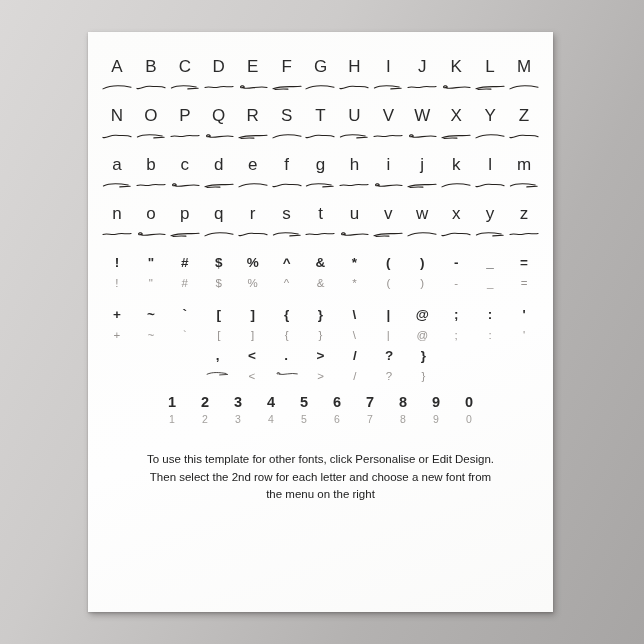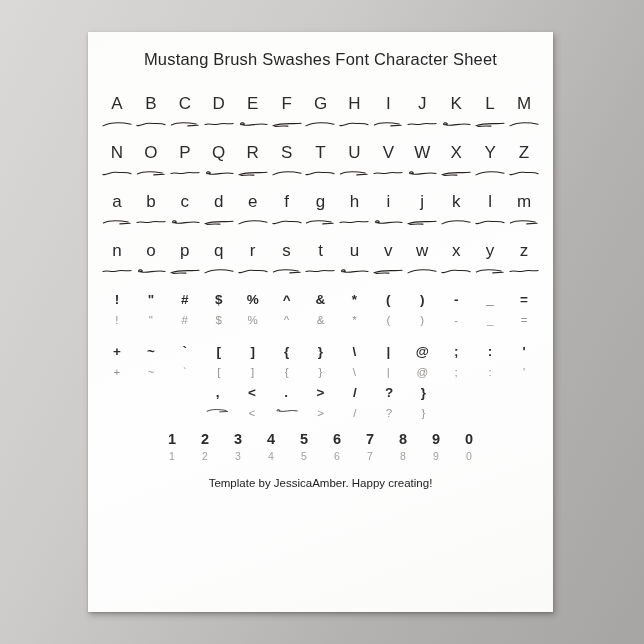--- a/index.html
+++ b/index.html
@@ -33,21 +33,20 @@
   #number-row { display:flex; width:330px; margin:11px auto 0; }
   .num-top { font-size:14.5px; font-weight:bold; color:#2b2b2b; line-height:17px; }
   .num-bottom { font-size:10.5px; color:#a3a09d; line-height:13px; margin-top:2px; }
   .instructions { margin-top:25px; text-align:center; font-size:11.5px; line-height:17.5px; color:#212121; }
   .footer { margin-top:14px; text-align:center; font-size:11.5px; color:#212121; }
 </style>
 </head>
 <body>
 
 <div class="poster">
-  <h1 class="page-title">Mustang Brush Swashes Font Character Sheet</h1>
   <div id="letter-rows">
       <div class="glyph-row">
         <div class="glyph-cell">
           <span class="glyph-letter">A</span>
           <svg viewBox="0 0 32 10" class="swash">
             <path d="M1 7 C10 2.5 20 3 31 5.2" fill="none" stroke="#26221f" stroke-width="1.15" stroke-linecap="round"></path>
           </svg>
         </div>
         <div class="glyph-cell">
           <span class="glyph-letter">B</span>
@@ -560,14 +559,18 @@
       </div>
       <div class="sym-cell">
         <span class="num-top">9</span>
         <span class="num-bottom">9</span>
       </div>
       <div class="sym-cell">
         <span class="num-top">0</span>
         <span class="num-bottom">0</span>
       </div>
     </div>
-  <div class="footer">Template by JessicaAmber. Happy creating!</div>
+  <div class="instructions">
+    <div>To use this template for other fonts, click Personalise or Edit Design.</div>
+    <div>Then select the 2nd row for each letter and choose a new font from</div>
+    <div>the menu on the right</div>
+  </div>
 </div>
 
 </body></html>

